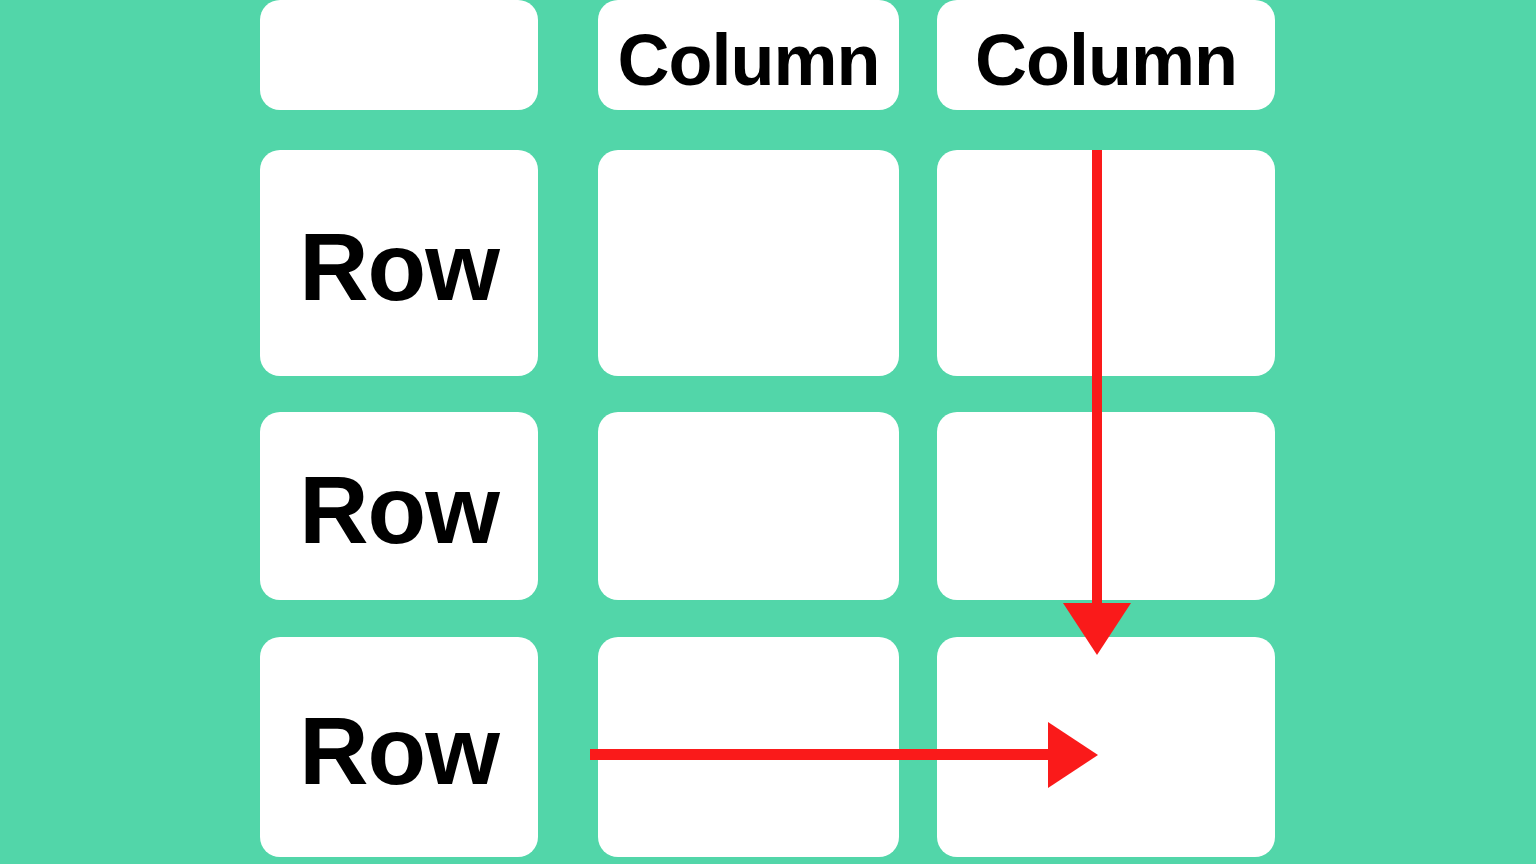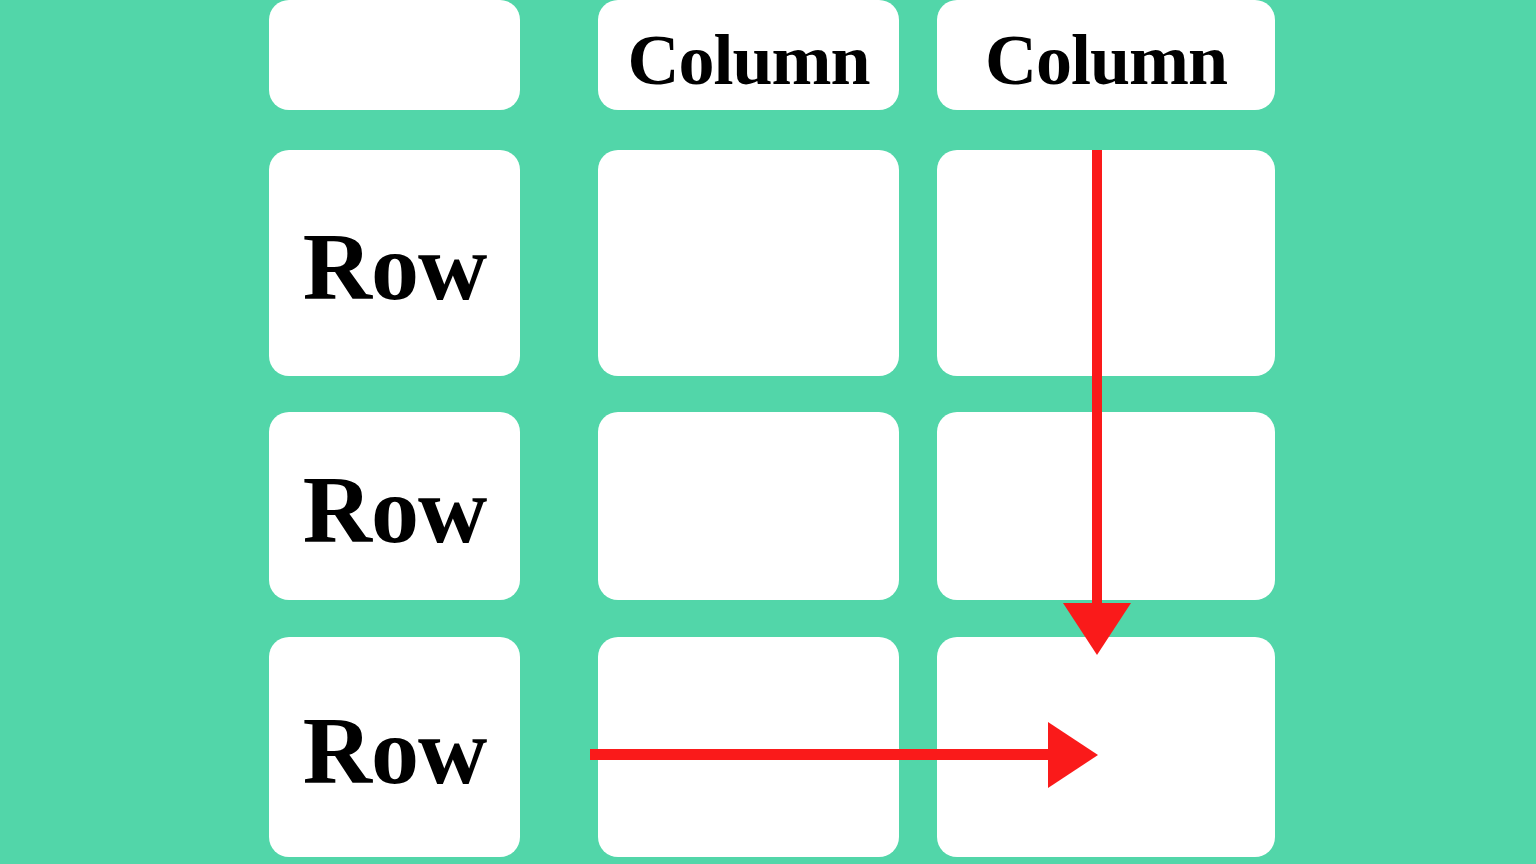--- a/index.html
+++ b/index.html
@@ -1,41 +1,41 @@
 <!DOCTYPE html>
 <html style="--color-background: #52d6a9; --color-cell: #ffffff; --color-text: #000000; --color-arrow: #fa1a1a;"><head>
 <meta charset="utf-8">
 <style>
   :root {
     --color-background: #52d6a9;
     --color-cell: #ffffff;
     --color-text: #000000;
     --color-arrow: #fa1a1a;
   }
-  * { margin: 0; padding: 0; box-sizing: border-box; font-family: Liberation Serif, serif; }
+  * { margin: 0; padding: 0; box-sizing: border-box; }
   html, body { background: var(--color-background); }
   .canvas {
     position: relative;
     width: 1536px;
     height: 864px;
     background: var(--color-background);
     overflow: hidden;
     font-family: "Liberation Sans", "DejaVu Sans", sans-serif;
   }
   .cell {
     position: absolute;
     background: var(--color-cell);
     border-radius: 20px;
     display: flex;
     align-items: center;
     justify-content: center;
     color: var(--color-text);
   }
   
-  .col1 { left: 269px; width: 251px; text-align: right; }
+  .col1 { left: 260px; width: 278px; text-align: right; }
   .col2 { left: 598px; width: 301px; }
   .col3 { left: 937px; width: 338px; }
   
   .rowH { top: 0px;   height: 110px; }
   .rowA { top: 150px; height: 226px; }
   .rowB { top: 412px; height: 188px; }
   .rowC { top: 637px; height: 220px; }
 
   .header-label {
     font-size: 72px;

